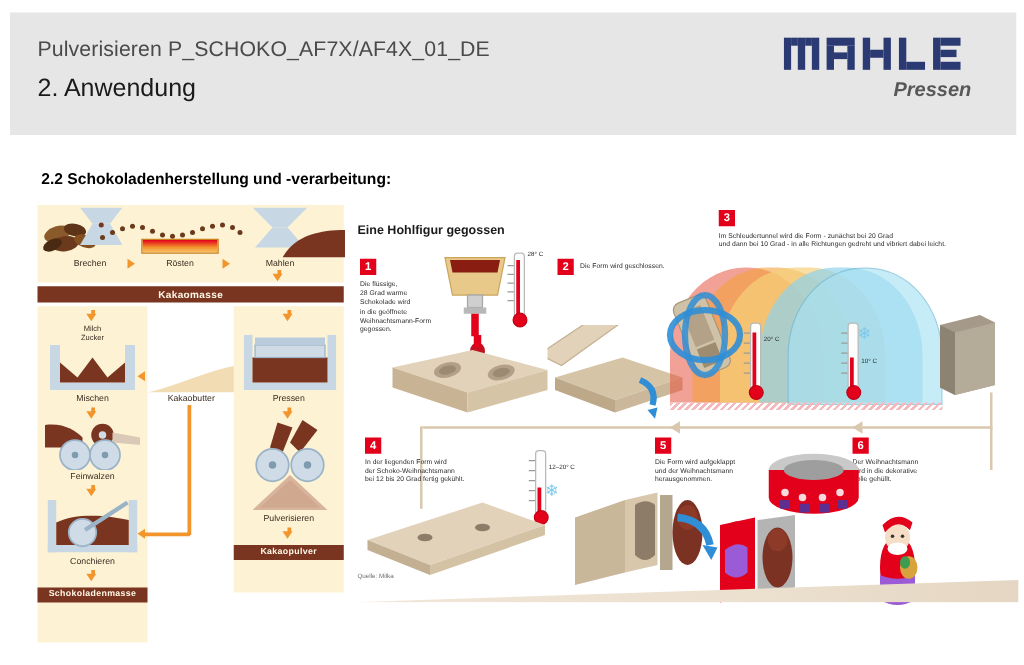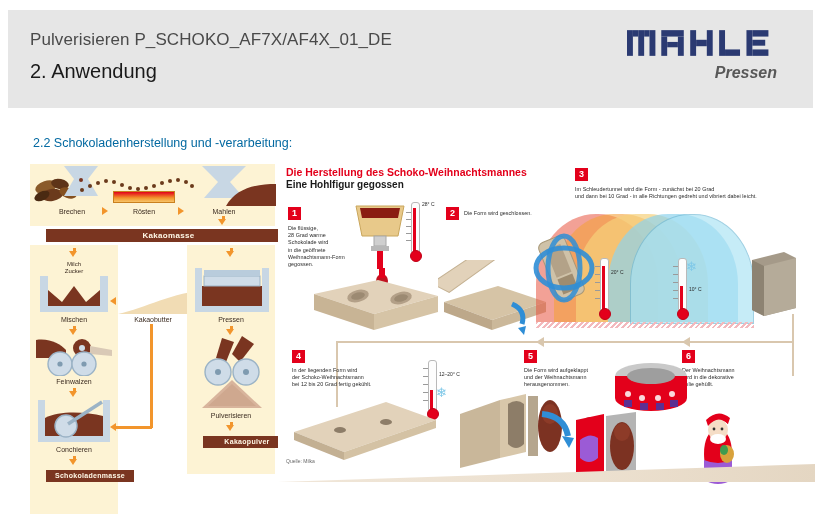--- a/index.html
+++ b/index.html
@@ -34,33 +34,33 @@
   }
   #logo-sub{
     display:block;margin-top:6px;
     font-style:italic;font-weight:bold;font-size:16px;color:#585858;
     text-align:right;padding-right:10px;
   }
 
   
   #section-title{
     position:absolute;left:33px;top:136px;
-    font-size:12.5px;font-weight:normal;color:#0369a1;
+    font-size:12.5px;font-weight:bold;color:#000000;
     white-space:nowrap;
   }
 
   
   #left-graphic{
     position:absolute;left:30px;top:164px;width:245px;height:350px;
     background:#ffffff;
   }
   .col-bg{position:absolute;background:#fdf3d4;}
   .band{position:absolute;background:#7a3520;color:#fff8e7;
         font-size:7.5px;font-weight:bold;text-align:center;
-        letter-spacing:.3px;line-height:12px;margin-left:16px;}
+        letter-spacing:.3px;line-height:12px;}
   .stage-label{position:absolute;font-size:7px;color:#3b2b20;
         text-align:center;width:100%;left:0;font-family:"Liberation Sans",sans-serif;}
   .darrow{position:absolute;width:0;height:0;
         border-left:4px solid transparent;border-right:4px solid transparent;
         border-top:6px solid #f2952c;}
   .darrow-stem{position:absolute;width:3px;background:#f2952c;}
   .rarrow{position:absolute;width:0;height:0;
         border-top:4px solid transparent;border-bottom:4px solid transparent;
         border-left:6px solid #f2952c;}
   .larrow{position:absolute;width:0;height:0;
@@ -275,21 +275,20 @@
     <path d="M40 48 L64 70 L16 70 Z" fill="#c59b82" opacity=".5"></path>
   </svg>
   <div class="stage-label" style="top:248px;left:157px;width:88px;">Pulverisieren</div>
   <div class="darrow-stem" style="left:200px;top:258px;height:4px;"></div>
   <div class="darrow" style="left:196px;top:261px;"></div>
   <div class="band" style="left:157px;top:272px;width:88px;height:12px;line-height:12px;font-size:7px;">Kakaopulver</div>
 </div>
 
 <div id="right-graphic">
 
-  <div id="rg-title">Die Herstellung des Schoko-Weihnachtsmannes</div>
   <div id="rg-sub">Eine Hohlfigur gegossen</div>
 
   <div class="stepnum" style="left:10px;top:43px;">1</div>
   <div class="steptext" style="left:10px;top:61px;width:92px;white-space:pre-line;">Die flüssige,
 28 Grad warme
 Schokolade wird
 in die geöffnete
 Weihnachtsmann-Form
 gegossen.</div>
 

